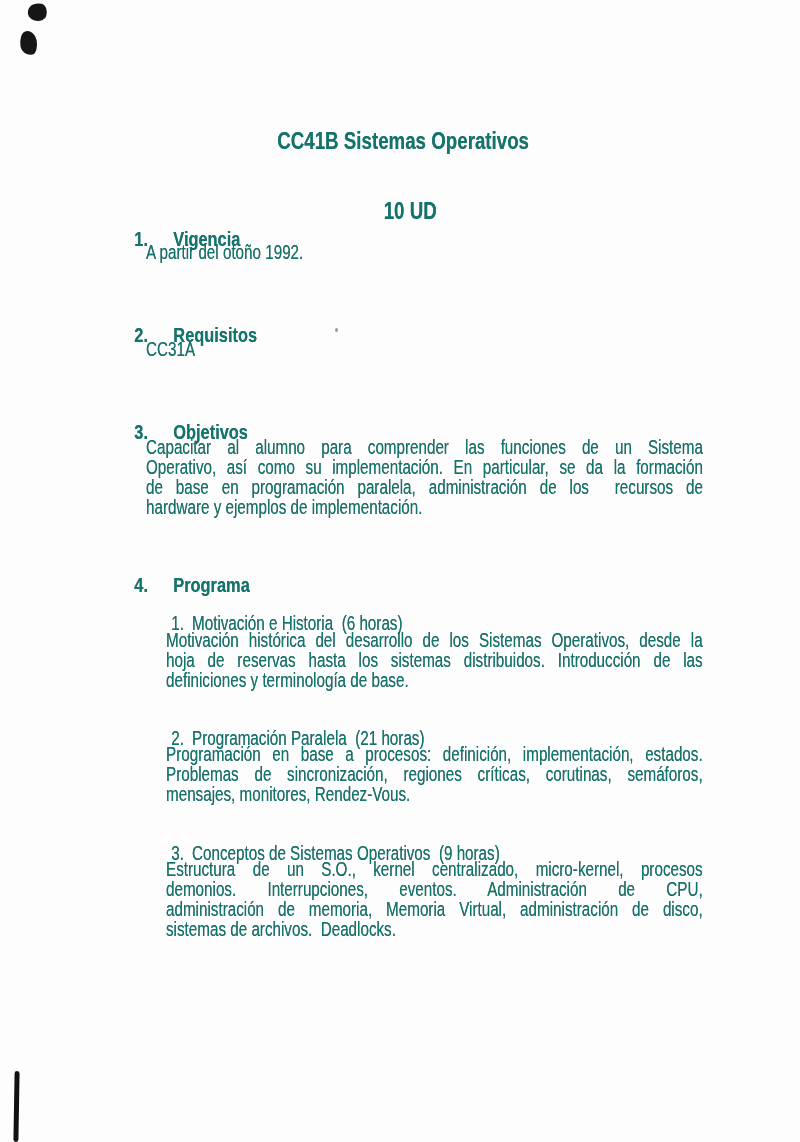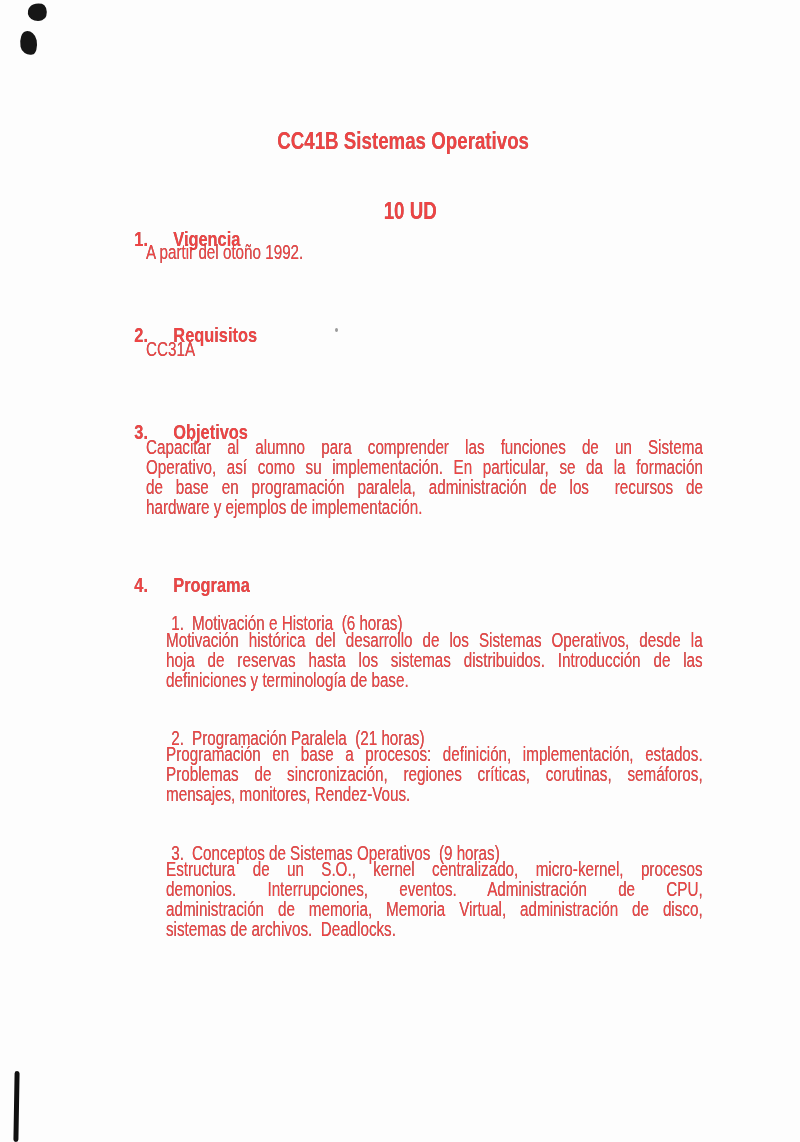--- a/index.html
+++ b/index.html
@@ -1,20 +1,20 @@
 <!DOCTYPE html>
 <html><head>
 <meta charset="utf-8">
 <style>
   html,body { margin:0; padding:0; background:#e9e9e9; }
   .page {
     position:relative; width:800px; height:1142px; margin:0 auto;
     background:#fdfdfd; overflow:hidden;
     font-family:"Liberation Sans","DejaVu Sans",sans-serif;
-    color:#ef4444;
+    color:#0f766e;
     text-shadow:0 0 0.5px rgba(25,25,25,0.55);
   }
   
   .sx { transform:scaleX(0.78); transform-origin:0 0; }
 
   .doc-title {
     position:absolute; top:82px; left:3px; width:1026px;
     text-align:center; font-weight:bold; font-size:24px; line-height:23.4px;
     white-space:pre-wrap;
   }

